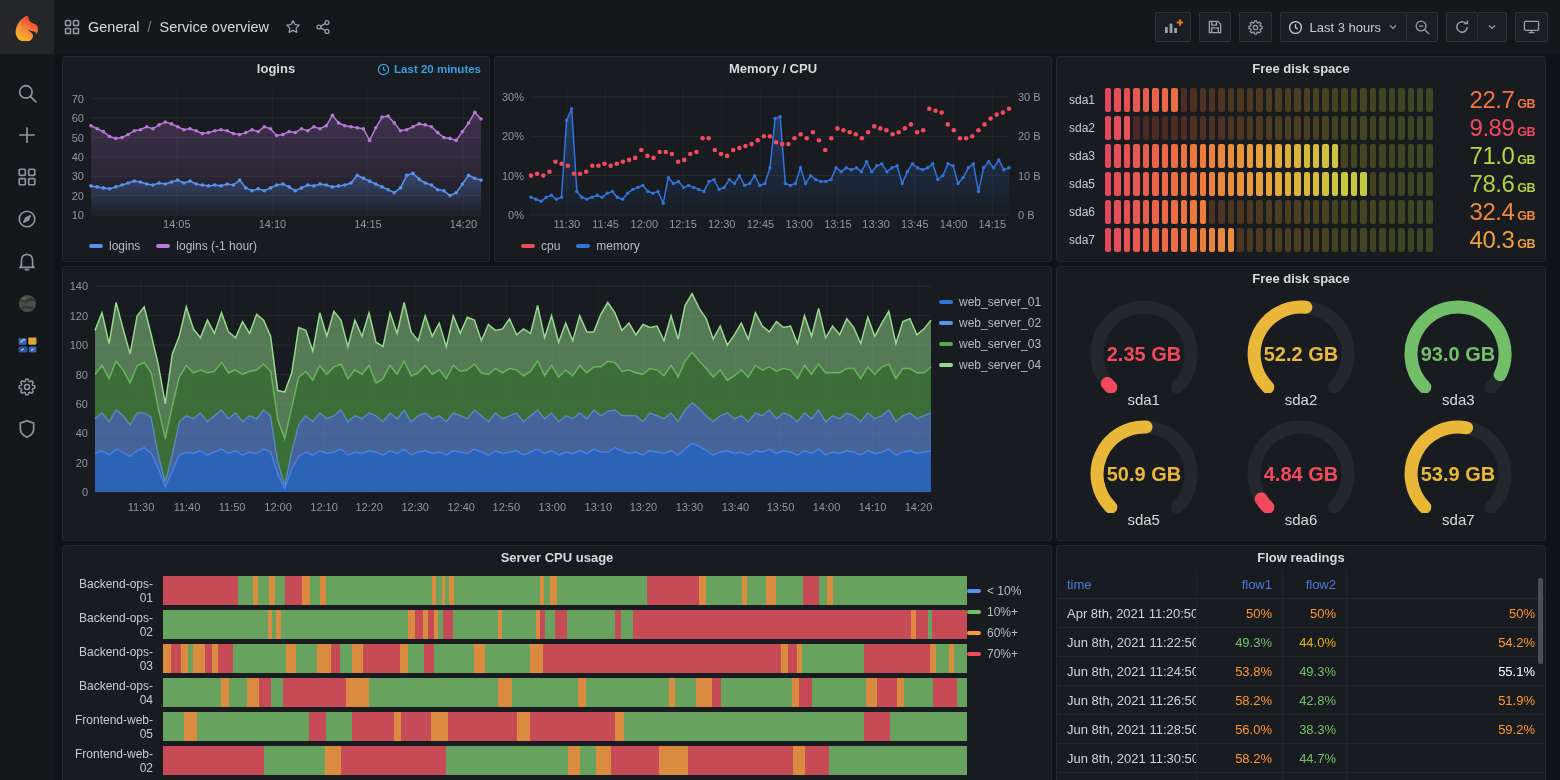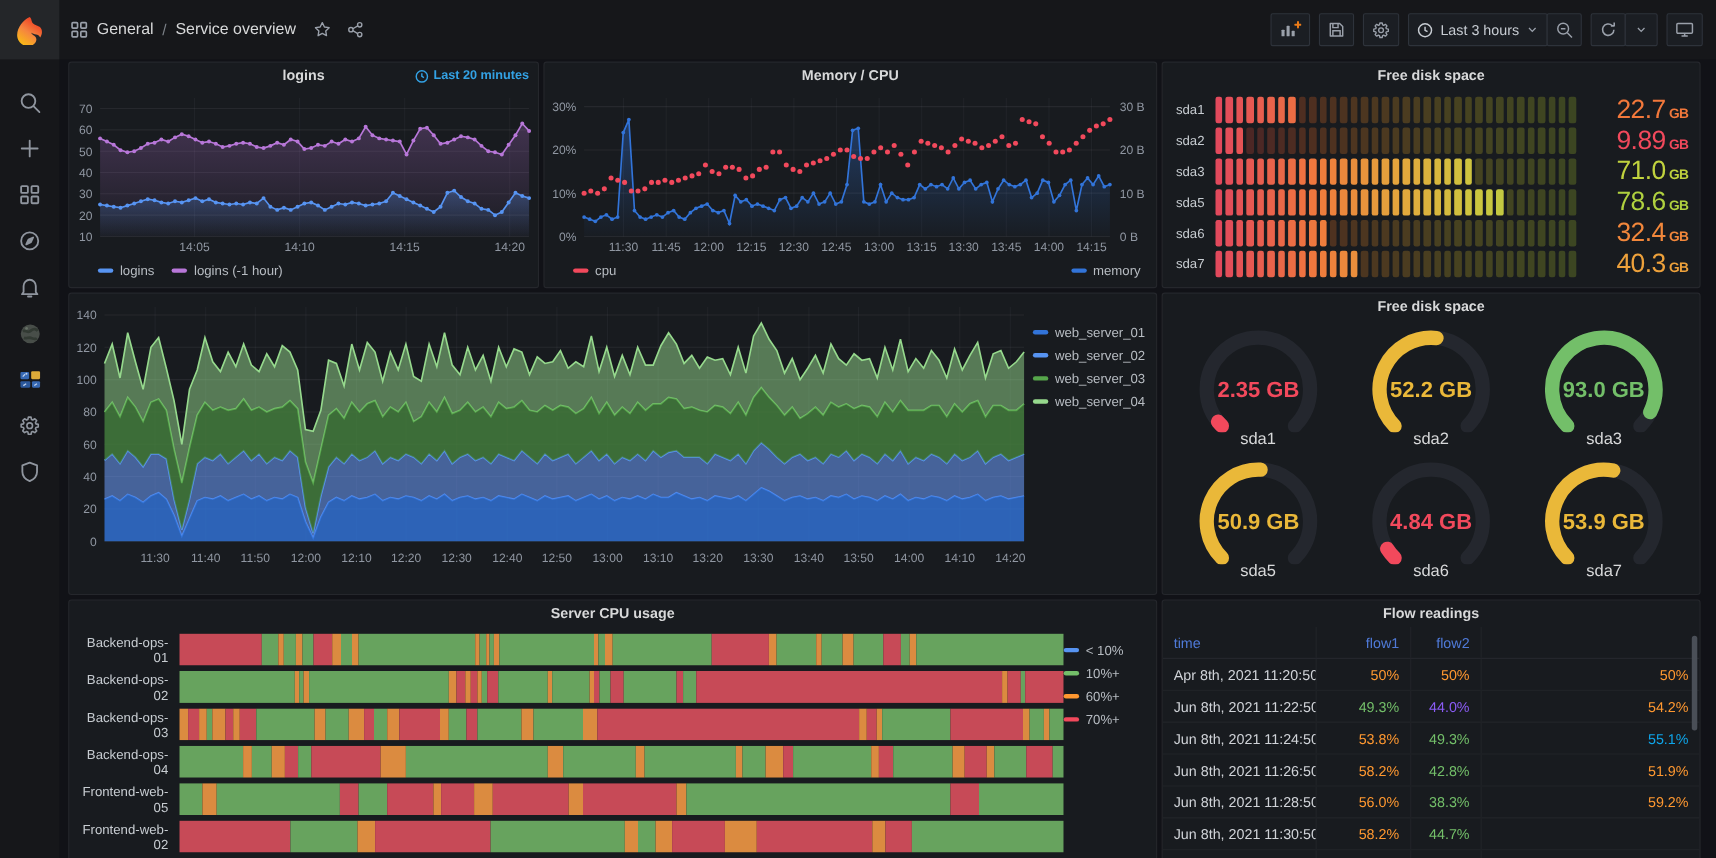--- a/index.html
+++ b/index.html
@@ -644,21 +644,21 @@
         <circle cx="465.0" cy="57.2" r="2.3" fill="#F2495C"></circle>
         <circle cx="471.1" cy="57.2" r="2.3" fill="#F2495C"></circle>
         <circle cx="477.2" cy="55.3" r="2.3" fill="#F2495C"></circle>
         <circle cx="483.4" cy="49.3" r="2.3" fill="#F2495C"></circle>
         <circle cx="489.5" cy="43.4" r="2.3" fill="#F2495C"></circle>
         <circle cx="495.6" cy="37.5" r="2.3" fill="#F2495C"></circle>
         <circle cx="501.7" cy="33.6" r="2.3" fill="#F2495C"></circle>
         <circle cx="507.9" cy="31.6" r="2.3" fill="#F2495C"></circle>
         <circle cx="514.0" cy="27.7" r="2.3" fill="#F2495C"></circle>
       </svg></div>
-  <div class="legend-row" id="legend-memcpu" style="justify-content:space-between; padding-right:14px">
+  <div class="legend-row" id="legend-memcpu" style="padding-right:14px">
       <div class="legend-item">
         <span class="lswatch" style="background:#F2495C"></span>
         <span>cpu</span>
       </div>
       <div class="legend-item">
         <span class="lswatch" style="background:#3274D9"></span>
         <span>memory</span>
       </div>
     </div>
 </div>
@@ -1278,28 +1278,28 @@
       </div>
       <div class="trow">
         <div class="tcell c-time">Apr 8th, 2021 11:20:50</div>
         <div class="tcell c-f1" style="color: rgb(255, 152, 48);">50%</div>
         <div class="tcell c-f2" style="color: rgb(255, 152, 48);">50%</div>
         <div class="tcell c-f3" style="color: rgb(255, 152, 48);">50%</div>
       </div>
       <div class="trow">
         <div class="tcell c-time">Jun 8th, 2021 11:22:50</div>
         <div class="tcell c-f1" style="color: rgb(115, 191, 105);">49.3%</div>
-        <div class="tcell c-f2" style="color: #8b5cf6;">44.0%</div>
+        <div class="tcell c-f2" style="color: #eab308;">44.0%</div>
         <div class="tcell c-f3" style="color: rgb(255, 152, 48);">54.2%</div>
       </div>
       <div class="trow">
         <div class="tcell c-time">Jun 8th, 2021 11:24:50</div>
         <div class="tcell c-f1" style="color: rgb(255, 152, 48);">53.8%</div>
         <div class="tcell c-f2" style="color: rgb(115, 191, 105);">49.3%</div>
-        <div class="tcell c-f3" style="color: #0ea5e9;">55.1%</div>
+        <div class="tcell c-f3" style="color: #ffffff;">55.1%</div>
       </div>
       <div class="trow">
         <div class="tcell c-time">Jun 8th, 2021 11:26:50</div>
         <div class="tcell c-f1" style="color: rgb(255, 152, 48);">58.2%</div>
         <div class="tcell c-f2" style="color: rgb(115, 191, 105);">42.8%</div>
         <div class="tcell c-f3" style="color: rgb(255, 152, 48);">51.9%</div>
       </div>
       <div class="trow">
         <div class="tcell c-time">Jun 8th, 2021 11:28:50</div>
         <div class="tcell c-f1" style="color: rgb(255, 152, 48);">56.0%</div>

